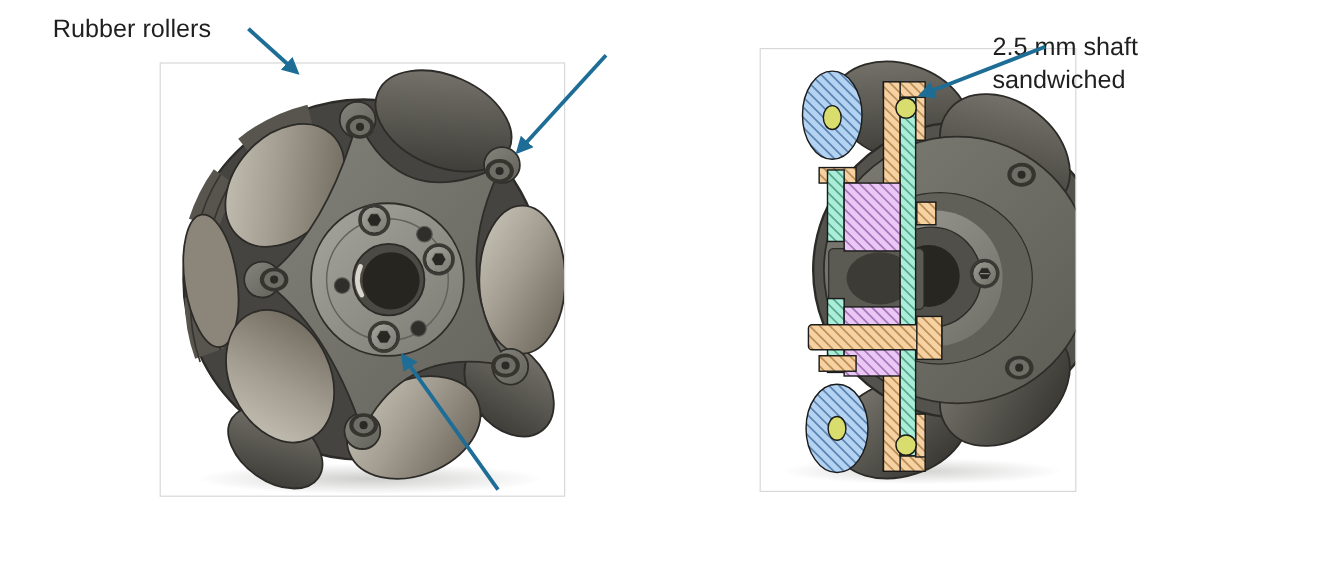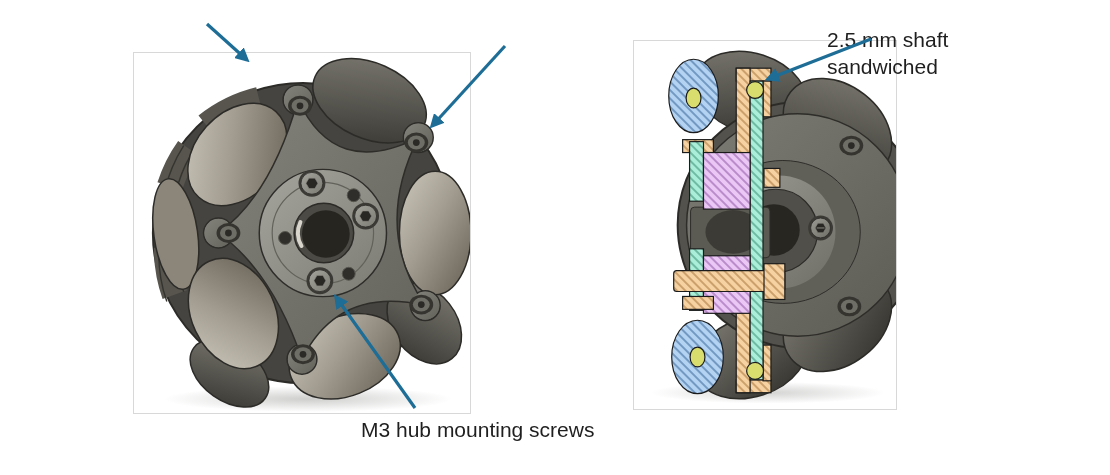--- a/index.html
+++ b/index.html
@@ -275,22 +275,22 @@
           <rect x="56" y="209" width="14" height="62" fill="url(#hT)"></rect>
           <rect x="70" y="216" width="47" height="58" fill="url(#hP)"></rect>
           <rect x="49" y="257" width="31" height="13" fill="url(#hO)"></rect>
           <rect x="40" y="231" width="112" height="21" rx="3" fill="url(#hO)"></rect>
           <rect x="131" y="224" width="21" height="36" fill="url(#hO)"></rect>
         </g>
       </g>
     </svg>
   </div>
 
+  <div class="label" id="lbl-rubber">Rubber rollers</div>
   <div class="label wrap" id="lbl-shaft">2.5 mm shaft sandwiched</div>
-  <div class="label" id="lbl-m3">M3 hub mounting screws</div>
 
   <svg id="arrow-overlay">
     <defs>
       <marker id="arrowhead" markerWidth="4.5" markerHeight="4.5" refX="3.4" refY="2.25" orient="auto" markerUnits="strokeWidth">
         <path d="M0,0 L4.5,2.25 L0,4.5 Z" style="fill:var(--leader-arrow,#1d6d96)"></path>
       </marker>
     </defs>
     <line x1="207" y1="24" x2="247" y2="60" marker-end="url(#arrowhead)"></line>
     <line x1="505" y1="46" x2="432" y2="126" marker-end="url(#arrowhead)"></line>
     <line x1="871" y1="39" x2="768" y2="79" marker-end="url(#arrowhead)"></line>

